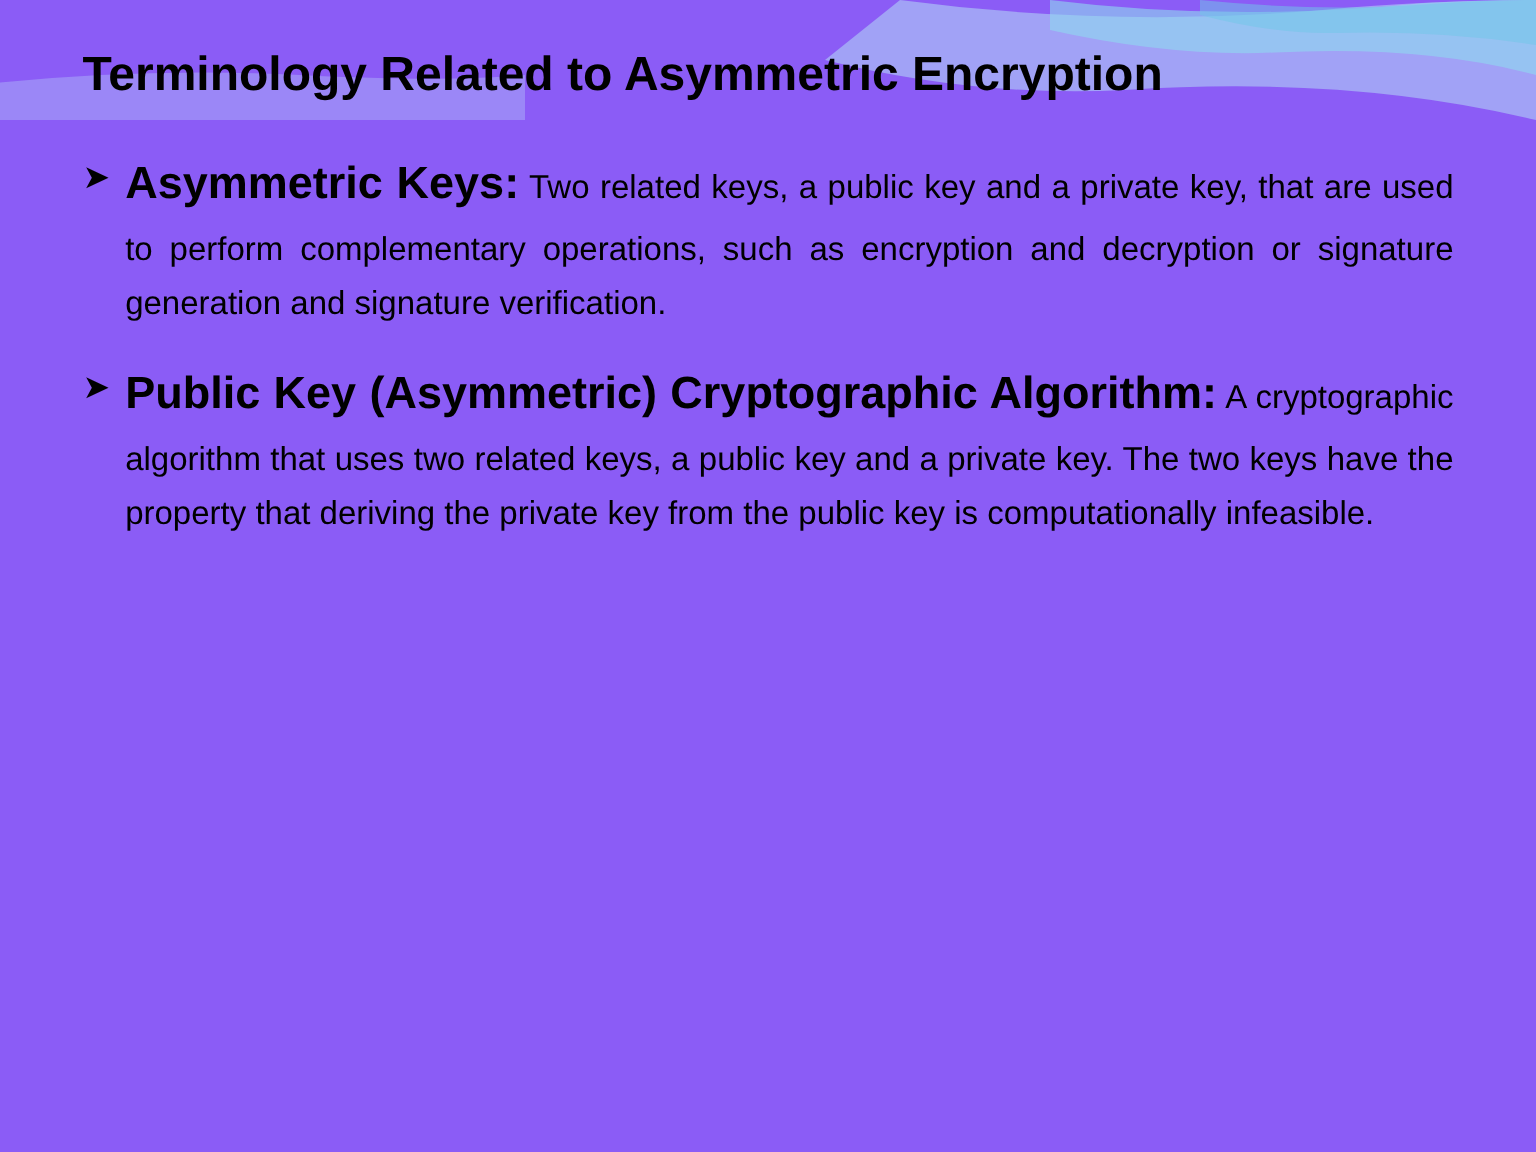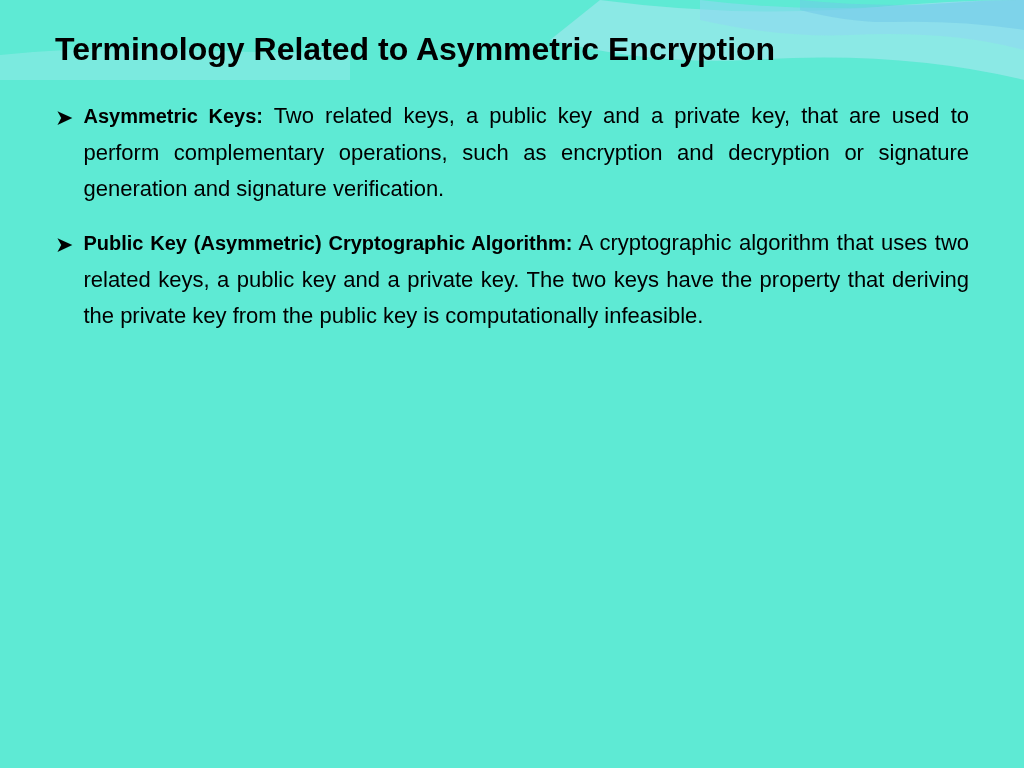--- a/index.html
+++ b/index.html
@@ -12,21 +12,21 @@
       width: 1024px;
       height: 768px;
       overflow: hidden;
       background: #ffffff;
       font-family: 'Times New Roman', Times, serif;
     }
 
     .slide {
       width: 1024px;
       height: 768px;
-      background: #5eead4;
+      background: #8b5cf6;
       position: relative;
       overflow: hidden;
     }
 
     
     .top-decoration {
       position: absolute;
       top: 0;
       right: 0;
       width: 100%;
@@ -72,21 +72,21 @@
       color: #000000;
     }
 
     .bullet-text {
       flex: 1;
     }
 
     .term-bold {
       font-weight: bold;
       font-family: 'Arial', sans-serif;
-      font-size: 20px;
+      font-size: 30px;
     }
 
     .term-regular {
       font-weight: normal;
       font-family: 'Arial', sans-serif;
       font-size: 22px;
     }
   </style>
 </head>
 <body>

